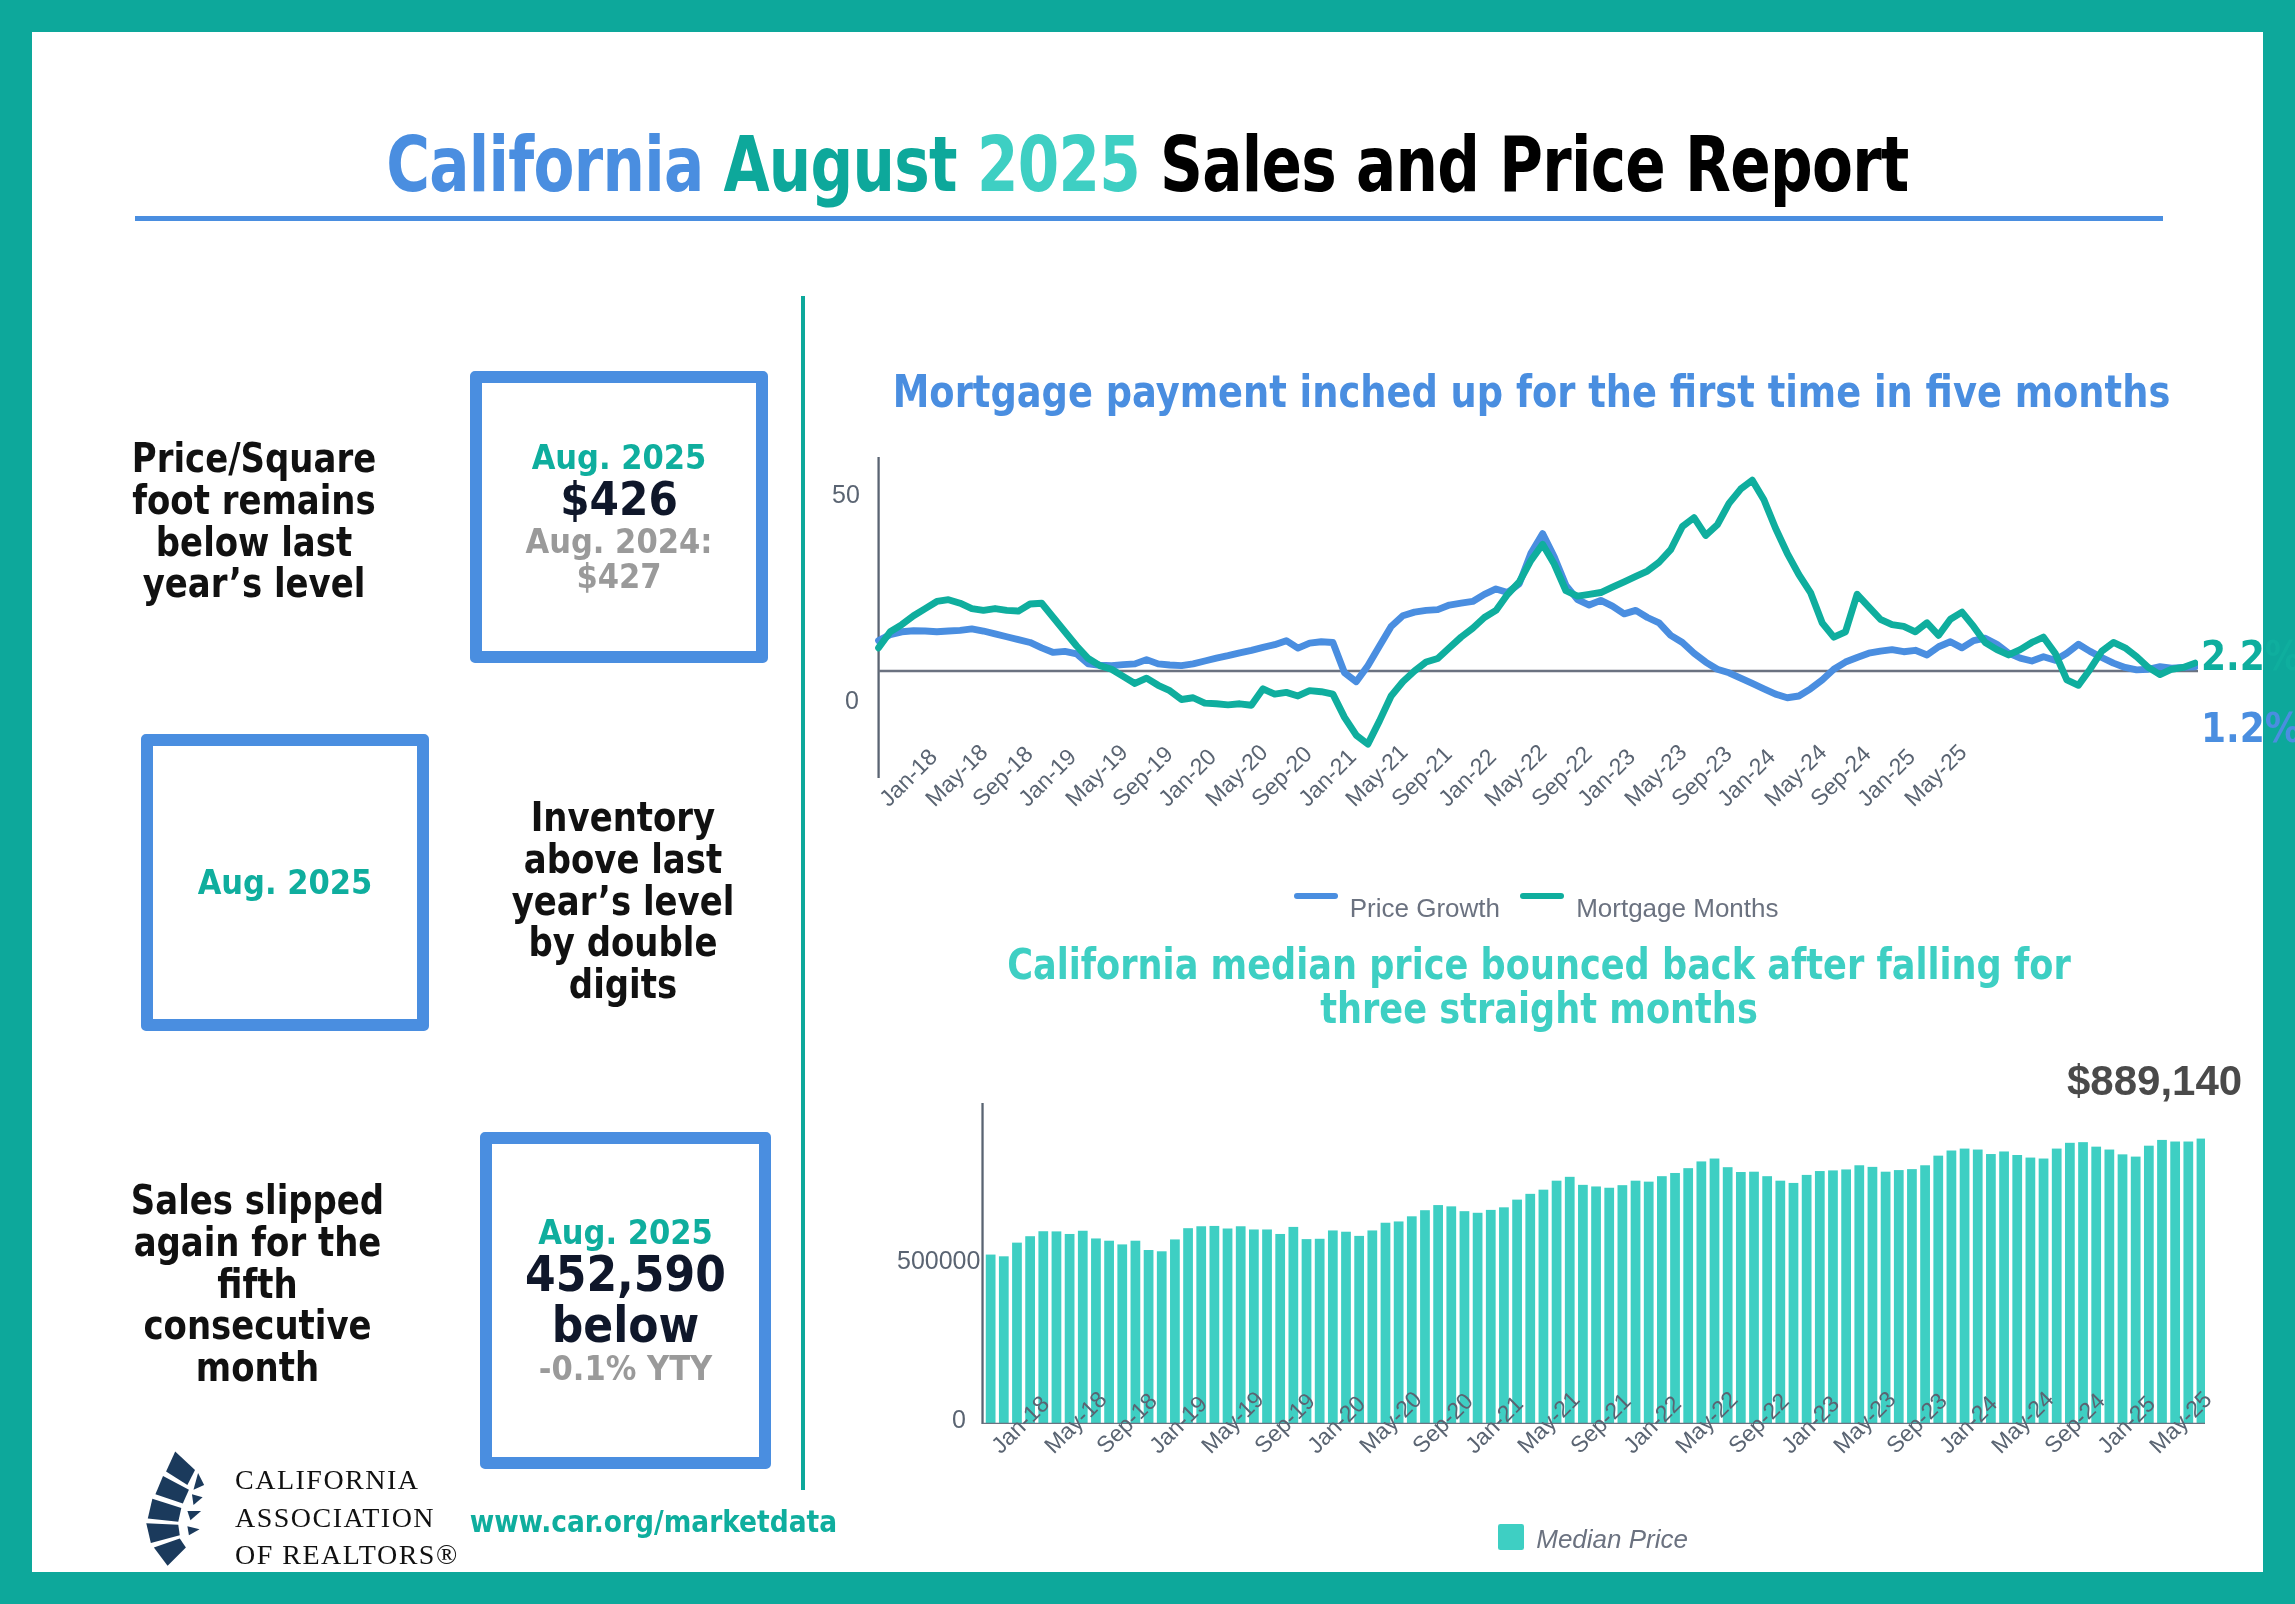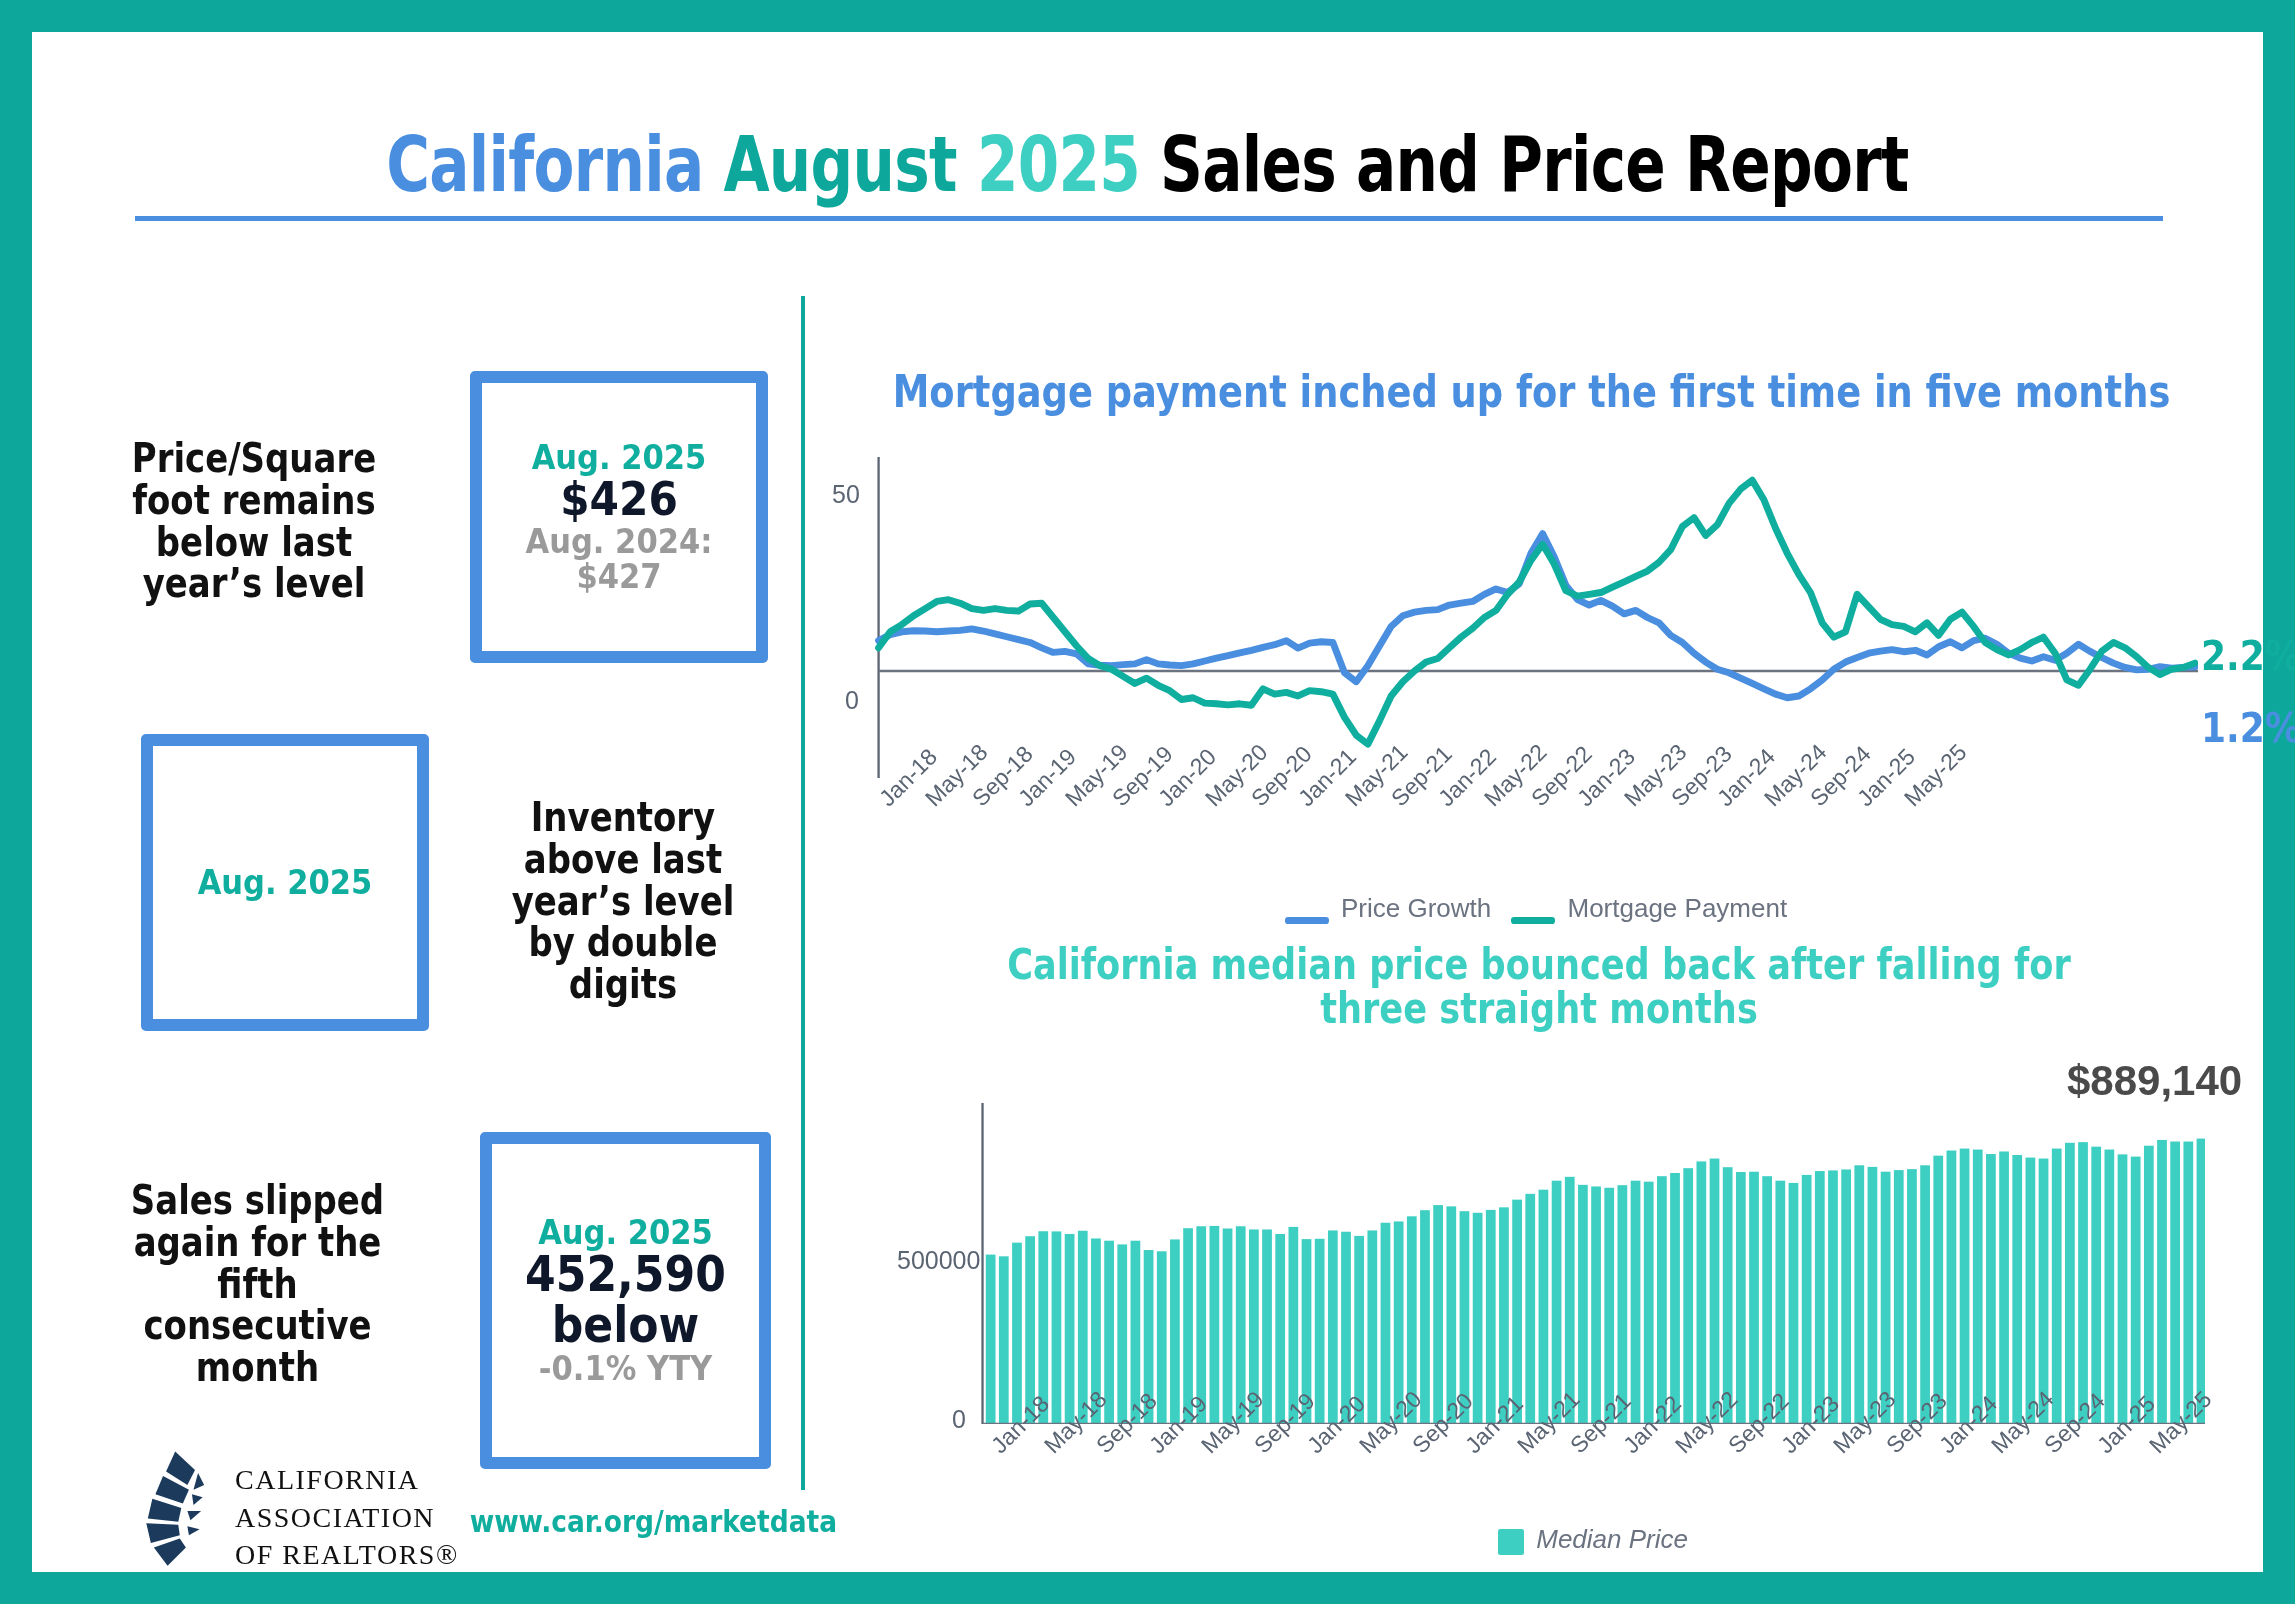--- a/index.html
+++ b/index.html
@@ -108,21 +108,21 @@
     transform:rotate(-45deg);
     white-space:nowrap;
   }
   .legend {
     position:absolute;
     display:flex; align-items:center; justify-content:center;
     gap:20px;
     font-family:"Liberation Sans", sans-serif;
     color:#6B7280; font-size:26px;
   }
-  .legend .item { display:flex; align-items:flex-end; gap:12.2px; }
+  .legend .item { display:flex; align-items:flex-start; gap:12.2px; }
   .legend .swatch-line { width:44px; height:6.1px; border-radius:3.1px; }
   .legend .swatch-box  { width:26px; height:26px; border-radius:2.3px; }
 
   .endlabel {
     position:absolute;
     font-family:"DejaVu Sans Condensed","Liberation Sans Narrow","Liberation Sans", sans-serif;
     font-weight:bold; font-size:40px; white-space:nowrap;
   }
   #end-mortgage { color:#0FAE9E; }
   #end-price    { color:#4A8EE0; }
@@ -231,21 +231,21 @@
   <div class="endlabel" id="end-mortgage" style="left:2169px; top:601px;">2.2%</div>
   <div class="endlabel" id="end-price" style="left:2169px; top:673px;">1.2%</div>
 
   <div class="legend" style="left:842px; top:857px; width:1324px; height:38px;">
     <div class="item">
       <span class="swatch-line" style="background:#4A8EE0;"></span>
       <span>Price Growth</span>
     </div>
     <div class="item">
       <span class="swatch-line" style="background:#0FAE9E;"></span>
-      <span>Mortgage Payment</span>
+      <span>Mortgage Months</span>
     </div>
   </div>
 
   <div class="chart-title" id="bar-title">California median price bounced back after falling for three straight months</div>
 
   <div id="bar-end-label">$889,140</div>
 
   <div id="bar-chart" style="position:absolute; left:949px; top:1071px; width:1224px; height:321px;">
     <svg id="bar-svg" viewBox="0 0 1600 420" preserveAspectRatio="none" style="width:1224px;height:321px;">
         <line x1="2" y1="0" x2="2" y2="420" stroke="#5A6472" stroke-width="3"></line>

